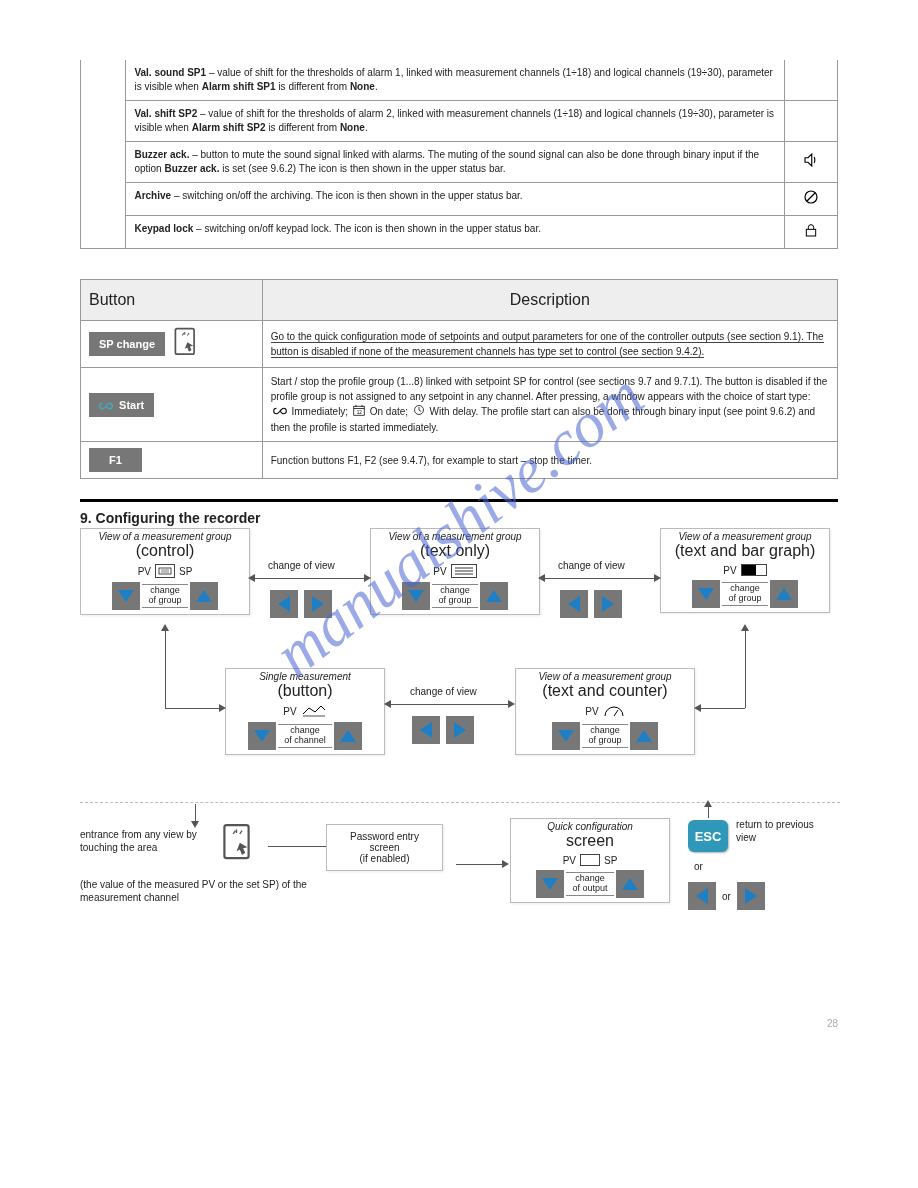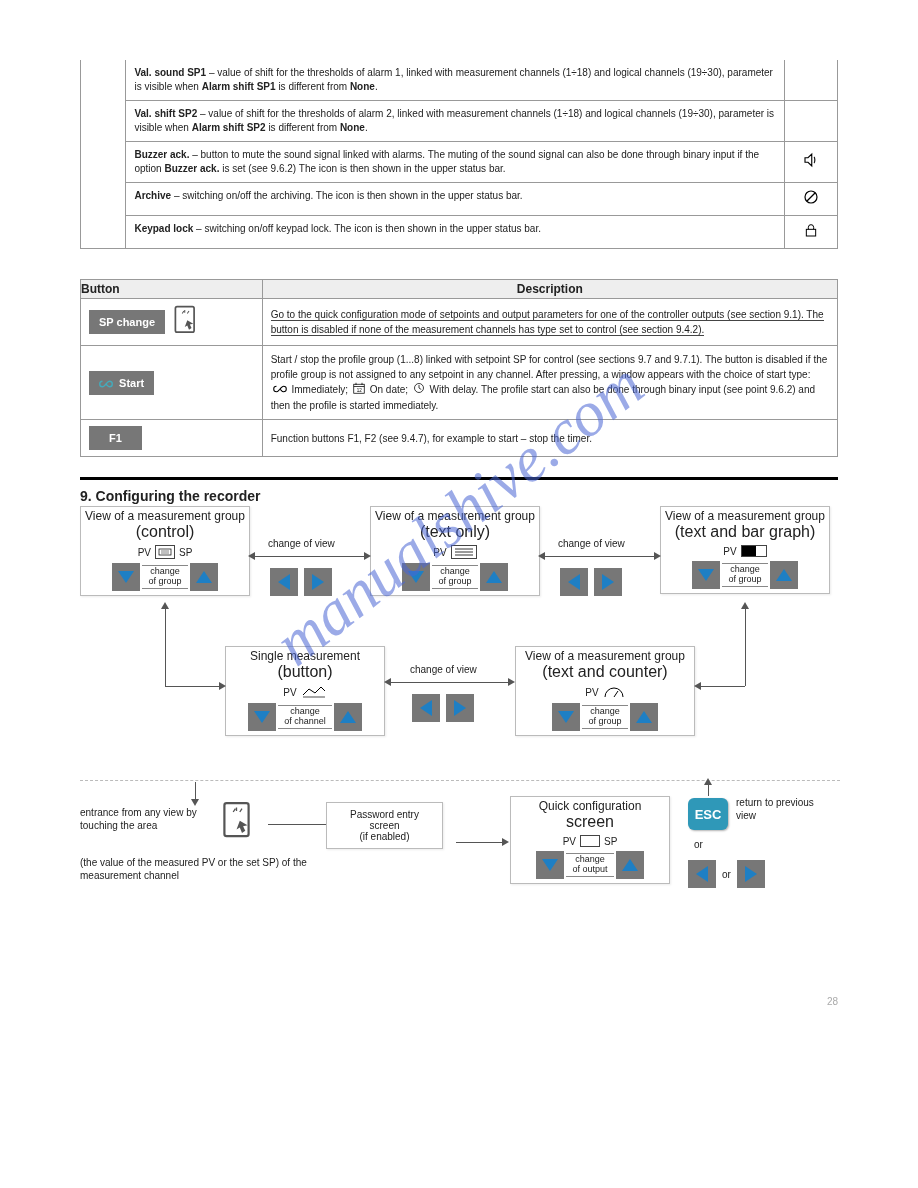--- a/index.html
+++ b/index.html
@@ -9,37 +9,37 @@
   
   .top-table { width: 100%; border-collapse: collapse; margin-bottom: 30px; }
   .top-table td { border: 0.5px solid #999; padding: 6px 8px; font-size: 10px; line-height: 1.4; vertical-align: top; }
   .top-table .c1 { width: 6%; border-top: none; border-bottom: 0.5px solid #999; }
   .top-table .c2 { width: 87%; }
   .top-table .c3 { width: 7%; text-align: center; vertical-align: middle; }
   .top-table tr:first-child td { border-top: none; }
   
   
   .table2 { width: 100%; border-collapse: collapse; margin-bottom: 20px; }
-  .table2 th { background: #eee; border: 0.5px solid #999; padding: 0; font-size: 12px; font-weight: bold; }
+  .table2 th { background: #eee; border: 0.5px solid #999; padding: 8px; font-size: 16px; font-weight: normal; }
   .table2 td { border: 0.5px solid #999; padding: 6px 8px; font-size: 10px; vertical-align: middle; }
   .table2 .bcol { width: 24%; text-align: left; }
   .table2 .dcol { width: 76%; line-height: 1.5; }
   .btn-gray { display: inline-block; background: #777; color: #fff; padding: 6px 10px; font-size: 11px; font-weight: bold; vertical-align: middle; }
   .touch-icon { display: inline-block; width: 34px; height: 34px; vertical-align: middle; margin-left: 4px; }
   .inline-icon { display: inline-block; vertical-align: middle; margin: 0 2px; }
   
   
   .hbar { border-top: 3px solid #000; margin: 18px 0 8px 0; }
   .h9 { font-size: 14px; font-weight: bold; margin-bottom: 2px; }
   .h91 { font-size: 11px; font-weight: bold; margin: 8px 0 12px 0; }
   
   
   .diagram { position: relative; width: 760px; height: 440px; font-size: 10px; }
   .node { position: absolute; border: 1px solid #bbb; background: #fff; text-align: center; box-shadow: 1px 1px 2px rgba(0,0,0,0.08); }
-  .node .t1 { padding: 2px 4px 0 4px; font-size: 12px; }
+  .node .t1 { padding: 2px 4px 0 4px; font-size: 10px; font-style: italic; }
   .node .t2 { padding: 0 4px 2px 4px; font-size: 16px; }
   .mid { display: flex; align-items: center; justify-content: center; padding: 2px 4px; gap: 4px; }
   .iconrect { border: 1px solid #444; background: #fff; }
   .sqbtn { width: 28px; height: 28px; background: #777; display: flex; align-items: center; justify-content: center; }
   .ctlrow { display: flex; align-items: center; justify-content: center; gap: 2px; padding: 2px 4px 4px 4px; }
   .changeof { font-size: 9px; border-top: 0.5px solid #888; border-bottom: 0.5px solid #888; padding: 1px 6px; line-height: 1.1; }
   .midlabel { position: absolute; text-align: center; font-size: 10px; }
   .arrowpair { position: absolute; display: flex; gap: 6px; }
   .tri { width: 0; height: 0; }
   .tri-l { border-top: 8px solid transparent; border-bottom: 8px solid transparent; border-right: 12px solid #1e7fc4; }

